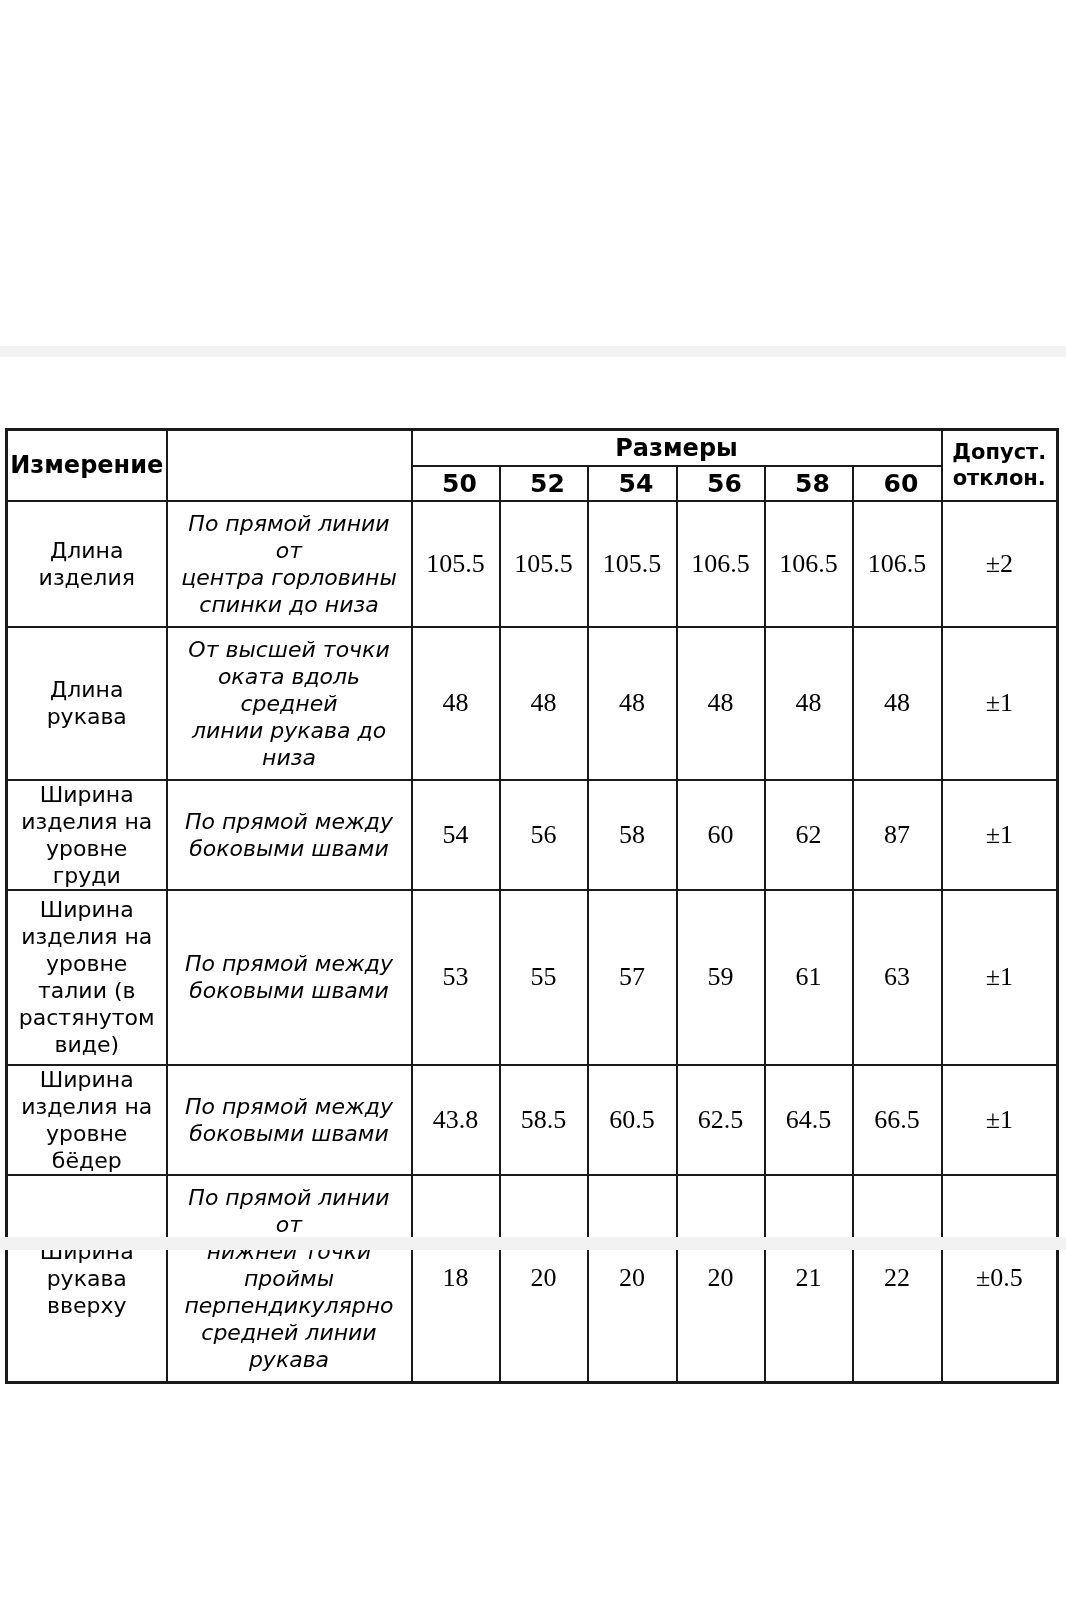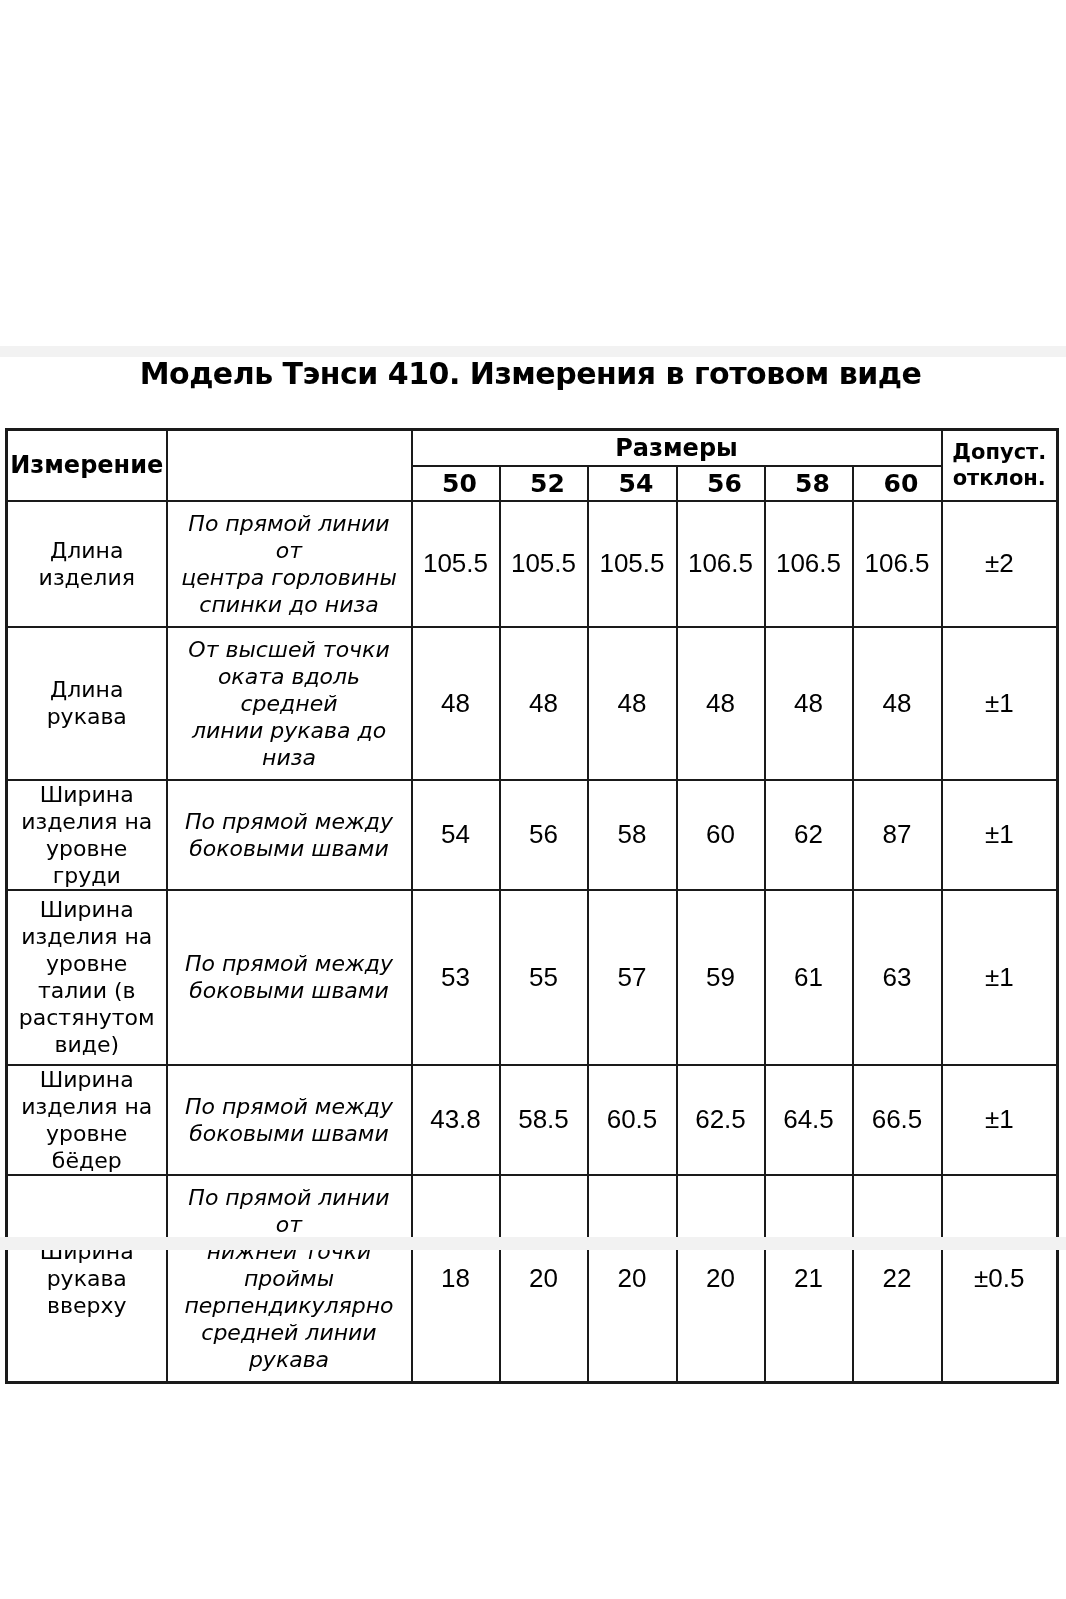--- a/index.html
+++ b/index.html
@@ -55,32 +55,31 @@
     border-radius: 6px;
   }
   td.desc-cell {
     font-style: italic;
     font-size: 22px;
     line-height: 27px;
     white-space: pre-line;
     padding: 8px 6px;
   }
   td.val-cell, td.tol-cell {
-    font-family: Liberation Sans, sans-serif;
+    font-family: Liberation Serif, serif;
     font-size: 26px;
   }
 </style>
 </head>
 <body>
 
 <div class="page">
 
   <div class="band band-top"></div>
 
-  <div class="title">Модель Тэнси 410. Измерения в готовом виде</div>
 
   <table class="size-table">
     <colgroup>
       <col style="width:160px">
       <col style="width:245px">
       <col style="width:88px">
       <col style="width:88px">
       <col style="width:89px">
       <col style="width:88px">
       <col style="width:88px">

